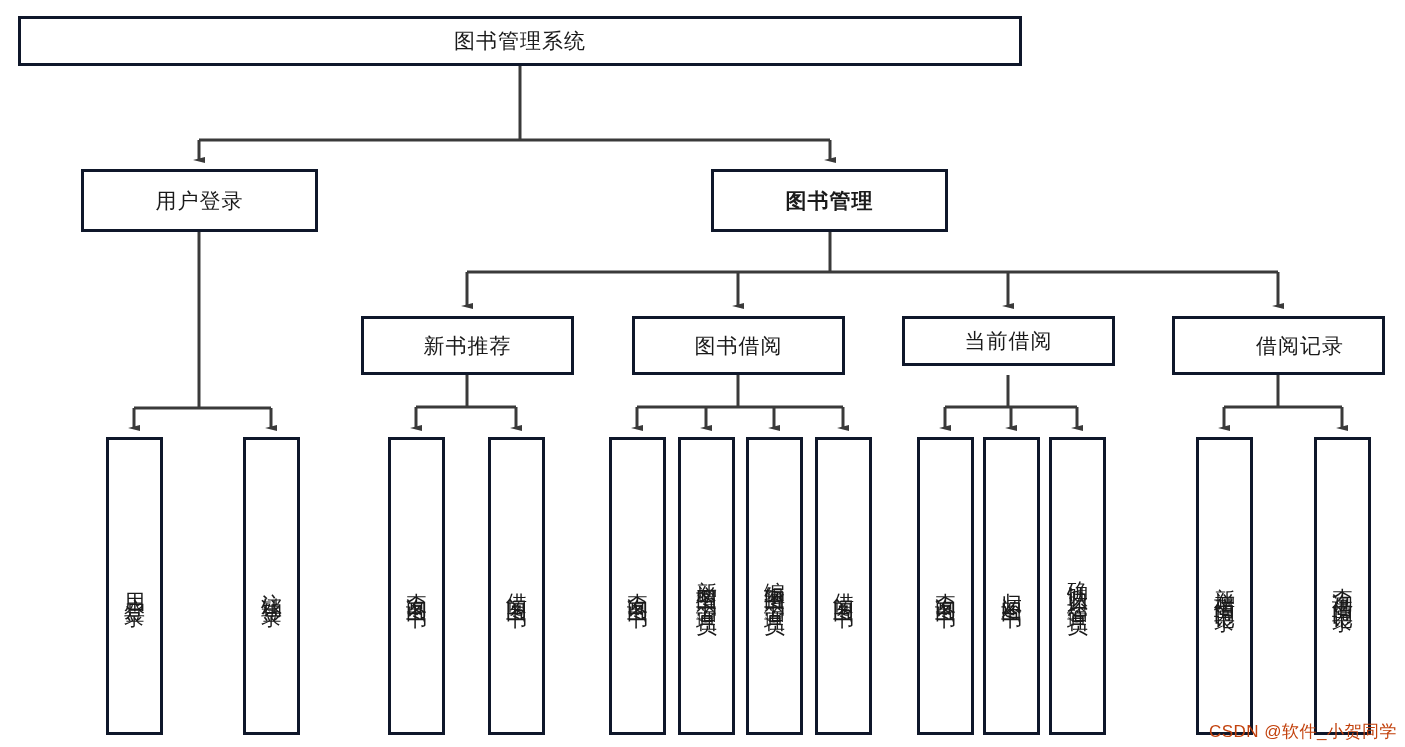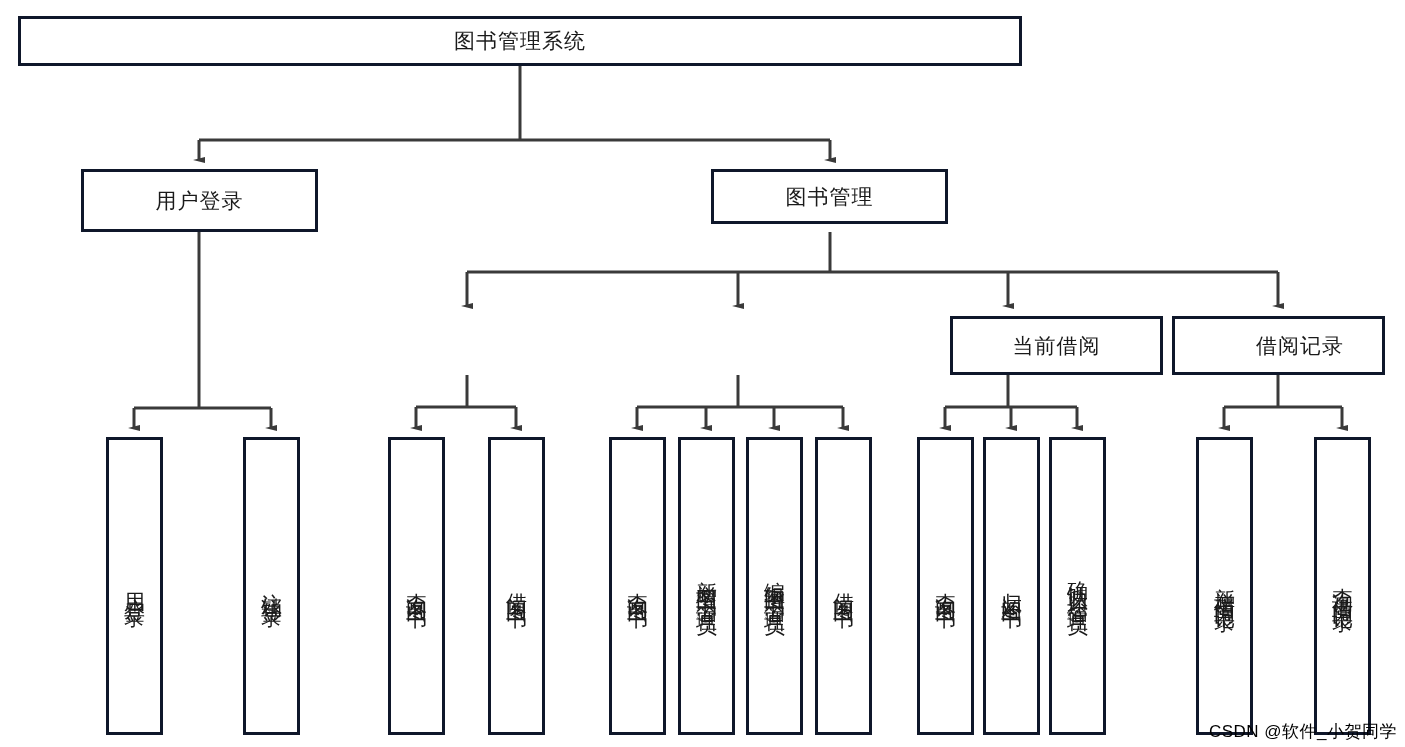--- a/index.html
+++ b/index.html
@@ -51,21 +51,21 @@
     letter-spacing: 5px;
     line-height: 1.05;
     white-space: nowrap;
     text-align: center;
   }
   .watermark {
     position: absolute;
     right: 8px;
     bottom: 4px;
     font-size: 17px;
-    color: #000000;
+    color: #c2410c;
     letter-spacing: 0.5px;
     z-index: 5;
     white-space: nowrap;
     text-align: center;
   }
 </style>
 </head>
 <body>
 
 <div id="canvas">
@@ -123,25 +123,31 @@
     </g>
   </svg>
 
   <div class="node h" style="left:18px; top:16px; width:1004px; height:50px;">
     <span>图书管理系统</span>
   </div>
 
   <div class="node h" style="left:81px; top:169px; width:237px; height:63px;">
     <span>用户登录</span>
   </div>
-  <div class="node h" style="left:711px; top:169px; width:237px; height:55px;">
+  <div class="node h" style="left:711px; top:169px; width:237px; height:63px;font-weight:bold;">
     <span>图书管理</span>
   </div>
 
-  <div class="node h" style="left:950px; top:316px; width:213px; height:59px;text-align:center;">
+  <div class="node h" style="left:361px; top:316px; width:213px; height:59px;">
+    <span>新书推荐</span>
+  </div>
+  <div class="node h" style="left:632px; top:316px; width:213px; height:59px;">
+    <span>图书借阅</span>
+  </div>
+  <div class="node h" style="left:902px; top:316px; width:213px; height:50px;text-align:center;">
     <span>当前借阅</span>
   </div>
   <div class="node h" style="left:1172px; top:316px; width:213px; height:59px;padding-left:43px;">
     <span>借阅记录</span>
   </div>
 
   <div class="node leaf" style="left:106px; top:437px; width:57px; height:298px;">
     <span class="vtext">用户登录</span>
   </div>
   <div class="node leaf" style="left:243px; top:437px; width:57px; height:298px;">

